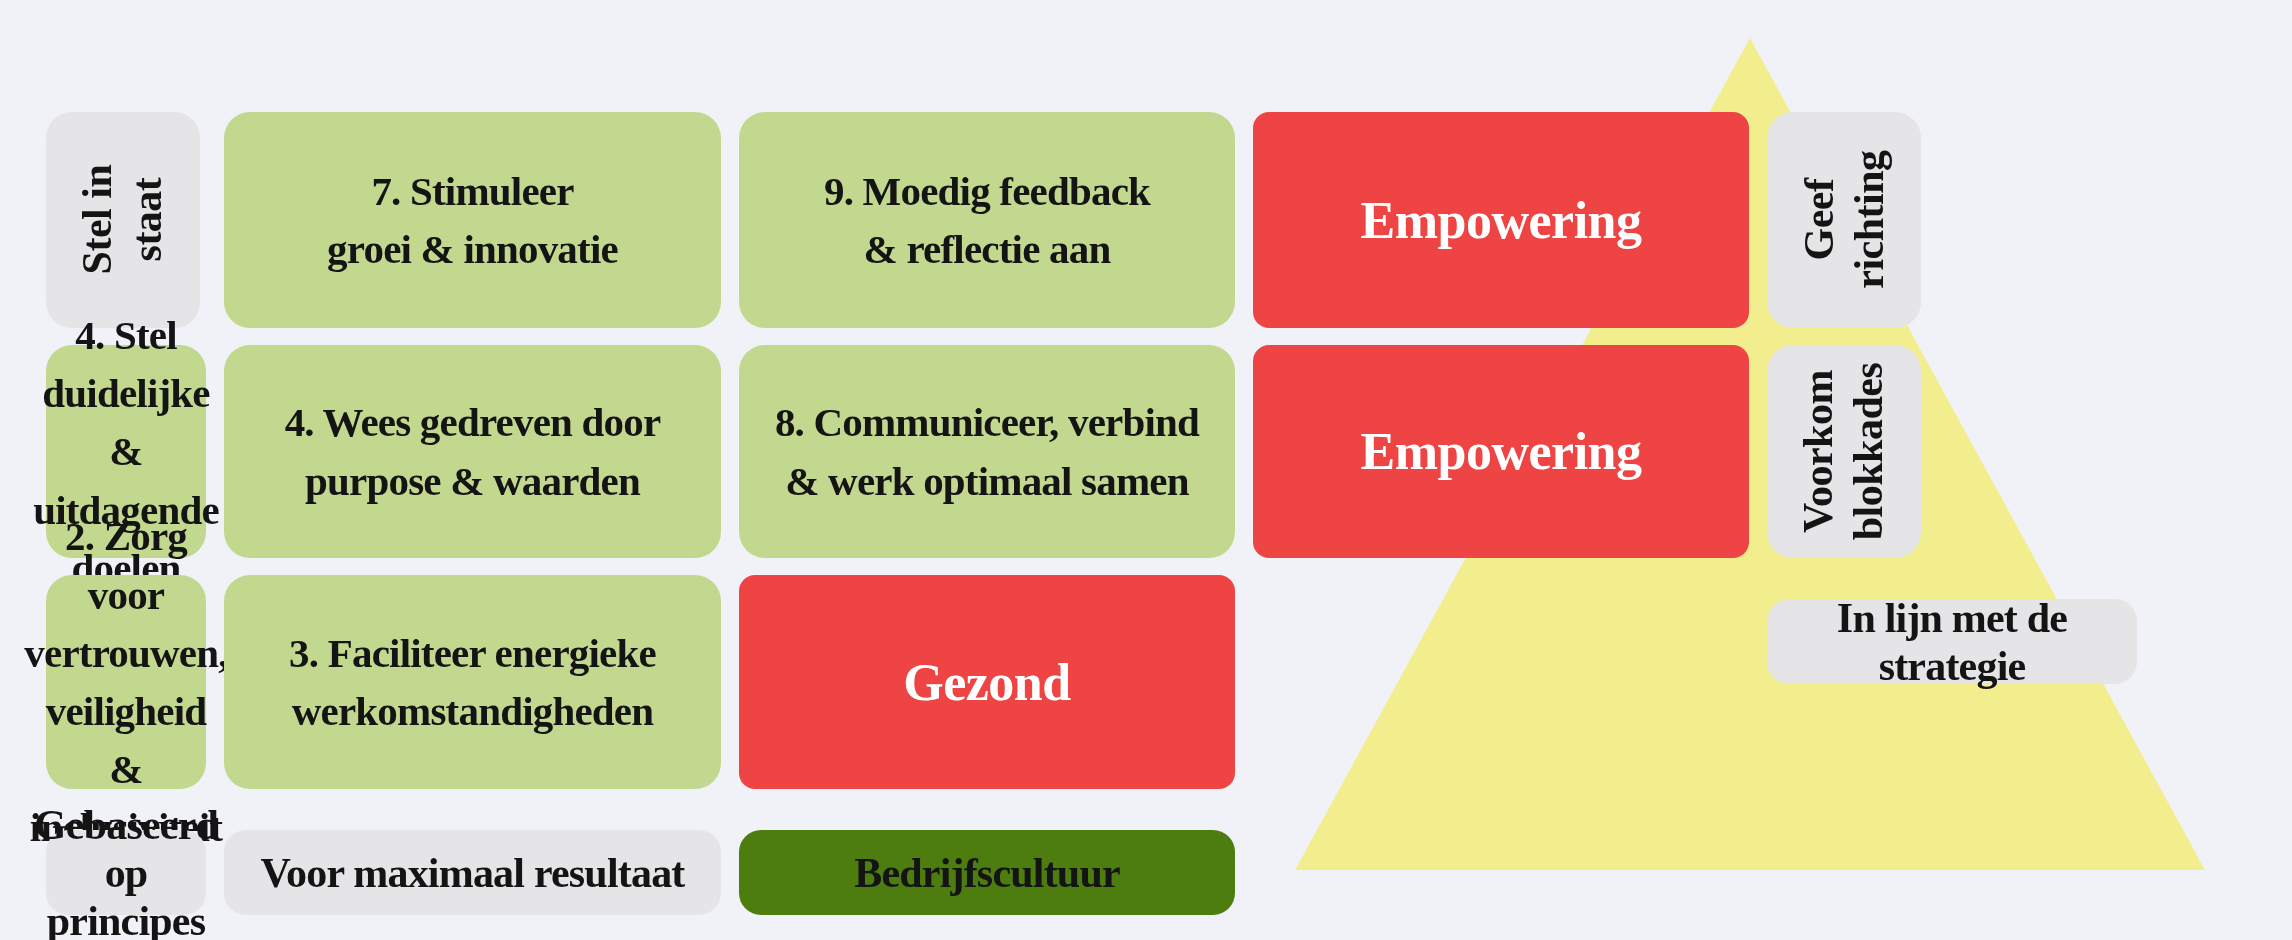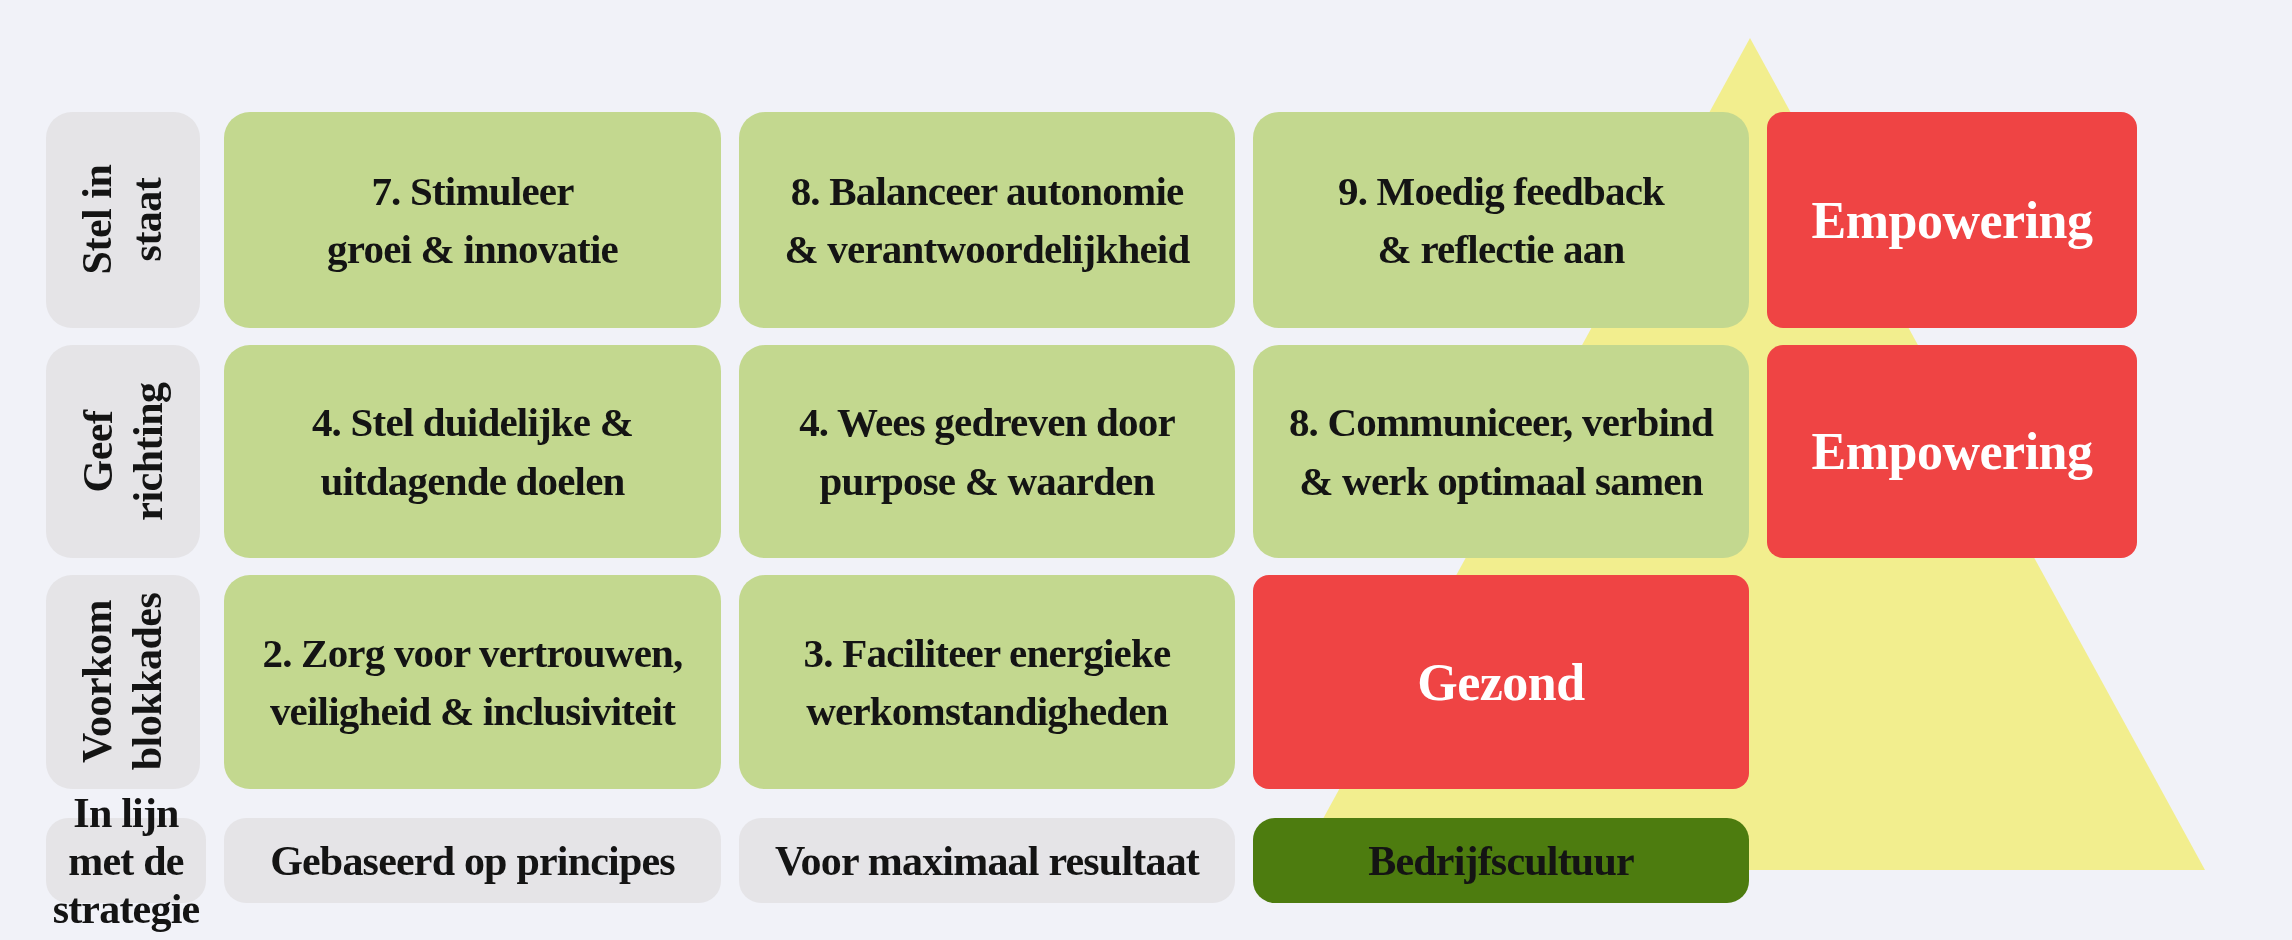--- a/index.html
+++ b/index.html
@@ -75,21 +75,21 @@
     color: #ffffff;
     display: flex;
     align-items: center;
     justify-content: center;
     text-align: center;
     font-size: 52px;
     font-weight: 600;
     letter-spacing: -0.5px;
   }
   .footer {
-    margin-top: 12px;
+    margin-top: 24px;
     height: 85px;
     background: #e5e4e7;
     border-radius: 22px;
     display: flex;
     align-items: center;
     justify-content: center;
     text-align: center;
     font-size: 42px;
     font-weight: 700;
     letter-spacing: -0.8px;
@@ -112,24 +112,20 @@
 
     <div class="row-label">
       <div class="rot">
         <div>Stel in</div>
         <div>staat</div>
       </div>
     </div>
     <div class="cell">
       <div>7. Stimuleer</div>
       <div>groei &amp; innovatie</div>
-    </div>
-    <div class="cell">
-      <div>8. Balanceer autonomie</div>
-      <div>&amp; verantwoordelijkheid</div>
     </div>
     <div class="cell">
       <div>9. Moedig feedback</div>
       <div>&amp; reflectie aan</div>
     </div>
     <div class="outcome">
       <div>Empowering</div>
     </div>
 
     <div class="row-label">

